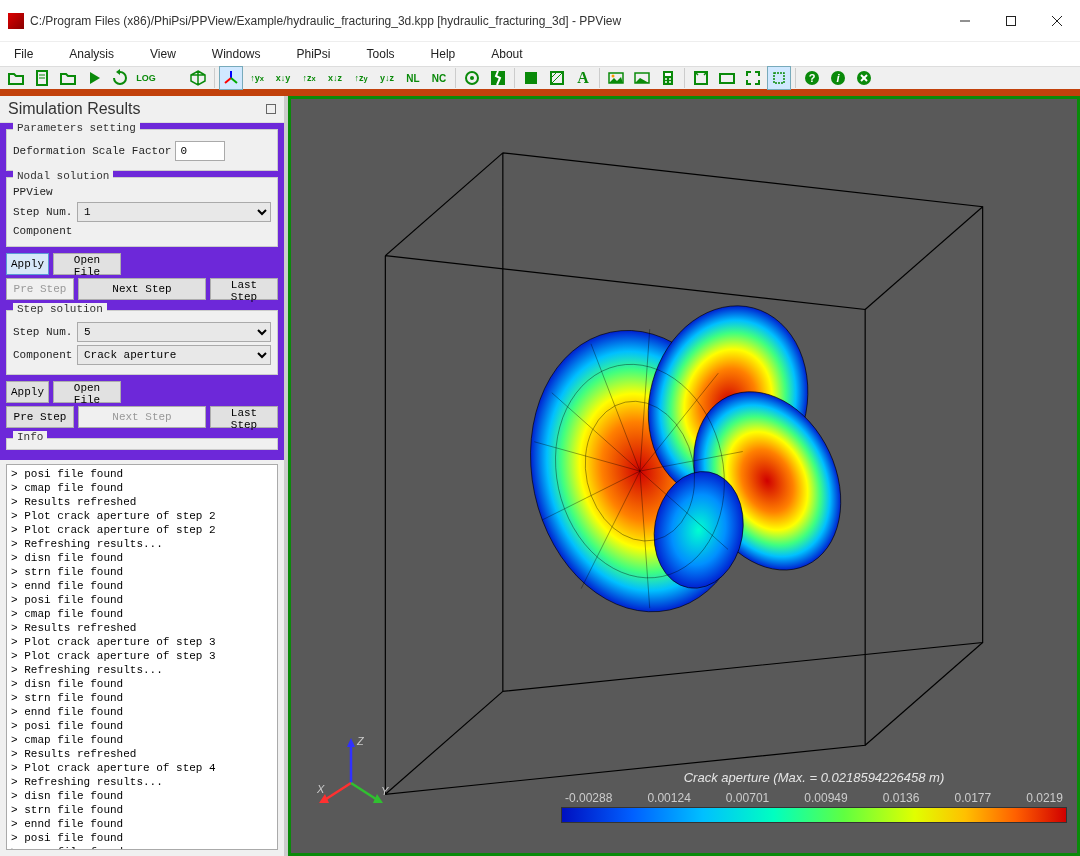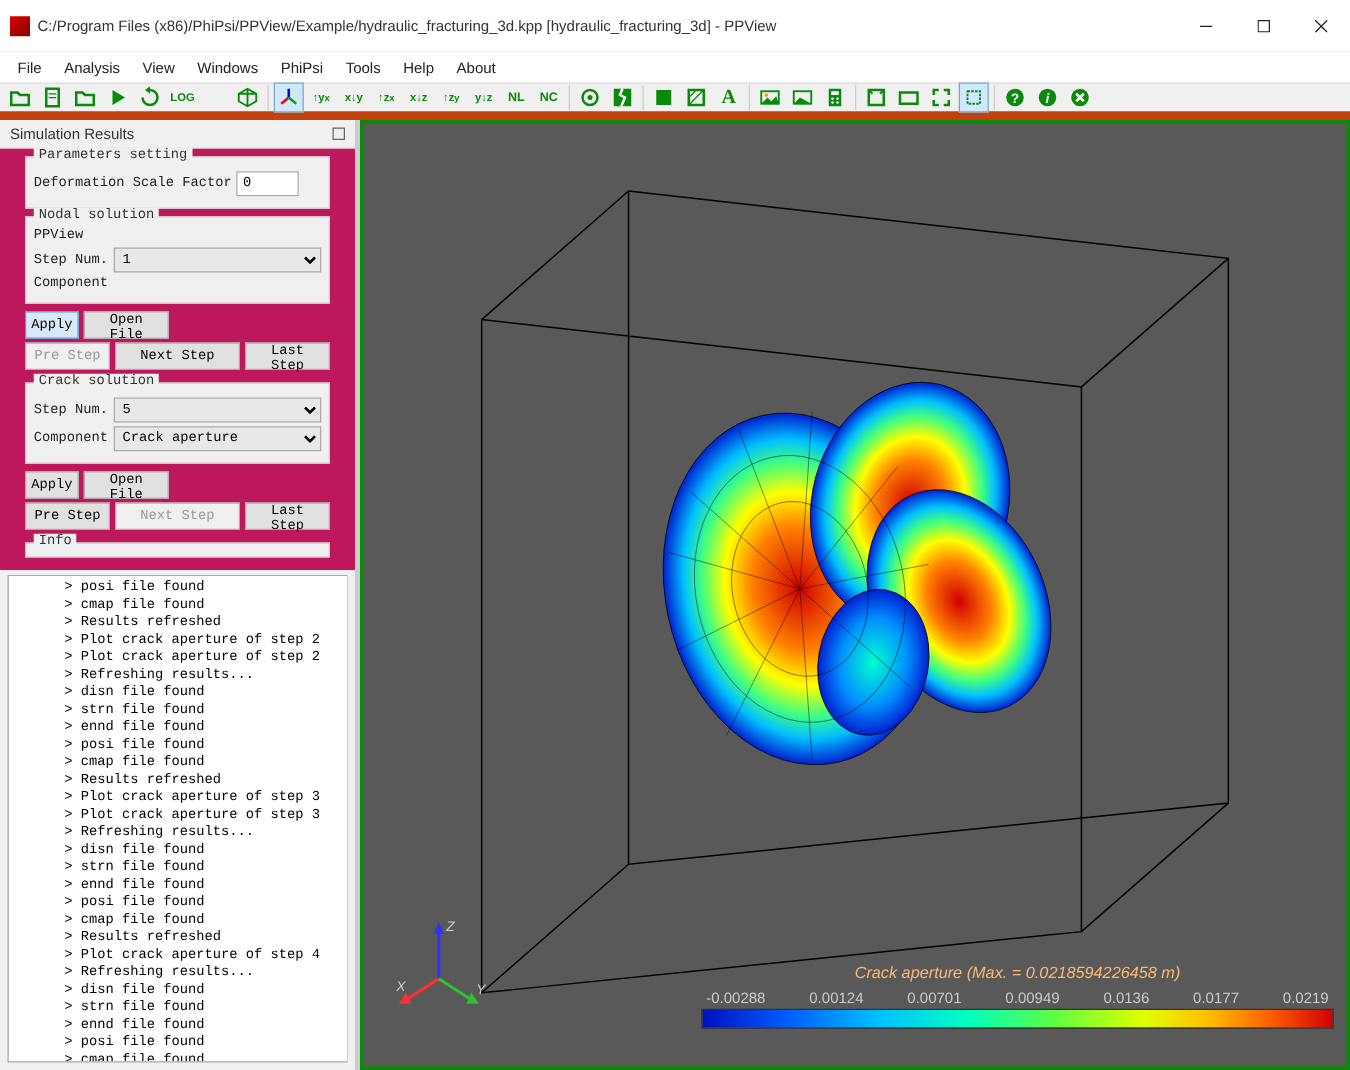--- a/index.html
+++ b/index.html
@@ -2,52 +2,52 @@
 <html><head>
 <meta charset="utf-8">
 <style>
 * { box-sizing: border-box; margin: 0; padding: 0; }
 body { font-family: "Segoe UI", Tahoma, sans-serif; font-size: 12px; background: #fff; width: 1080px; height: 856px; overflow: hidden; display: flex; flex-direction: column; }
 .titlebar { height: 42px; background: #fff; display: flex; align-items: center; padding: 0 0 0 8px; border-bottom: 1px solid #eee; }
 .titlebar .app-icon { width: 16px; height: 16px; background: linear-gradient(135deg, #d00, #800); margin-right: 6px; }
 .titlebar .title { flex: 1; color: #333; font-size: 12px; }
 .win-controls { display: flex; }
 .win-btn { width: 46px; height: 30px; display: flex; align-items: center; justify-content: center; cursor: pointer; }
-.menubar { height: 24px; background: #fff; display: flex; align-items: center; padding: 0 6px; gap: 2px; }
+.menubar { height: 24px; background: #fff; display: flex; align-items: center; padding: 0 6px; gap: 20px; }
 .menu-item { padding: 3px 8px; cursor: pointer; color: #222; }
 .toolbar { height: 30px; background: #f0f0f0; border-top: 1px solid #ddd; border-bottom: 7px solid #c2410c; display: flex; align-items: center; padding: 0 4px; gap: 2px; }
 .tool-btn { width: 24px; height: 24px; display: flex; align-items: center; justify-content: center; cursor: pointer; border: 1px solid transparent; color: #0a8a0a; font-weight: bold; }
 .tool-btn.active { background: #d0e8ff; border: 1px solid #7ab; }
 .tool-sep { width: 1px; height: 20px; background: #ccc; margin: 0 2px; }
 .main { flex: 1; display: flex; overflow: hidden; }
 .sidebar { width: 288px; background: #f0f0f0; border-right: 4px solid #ccc; display: flex; flex-direction: column; overflow: hidden; }
-.panel-header { background: #f0f0f0; padding: 4px 8px; font-size: 12px; color: #333; border-bottom: 1px solid #ddd; display: flex; justify-content: space-between; align-items: center; }
+.panel-header { background: #f0f0f0; padding: 4px 8px; font-size: 16px; color: #333; border-bottom: 1px solid #ddd; display: flex; justify-content: space-between; align-items: center; }
 .panel-header .dock-icon { width: 10px; height: 10px; border: 1px solid #666; cursor: pointer; }
-.panel-body { padding: 4px 20px; background: #be185d; }
+.panel-body { padding: 4px 6px; background: #6d28d9; }
 .group { border: 1px solid #ccc; margin: 2px 0 6px 0; padding: 8px 6px 6px 6px; position: relative; background: #f0f0f0; }
 .group-title { position: absolute; top: -8px; left: 6px; background: #f0f0f0; padding: 0 4px; font-family: "Courier New", monospace; font-size: 11px; color: #333; }
 .row { display: flex; align-items: center; margin: 3px 0; gap: 4px; }
 .label { font-family: "Courier New", monospace; font-size: 11px; color: #222; min-width: 60px; }
 .label-sm { font-family: "Courier New", monospace; font-size: 11px; color: #222; }
 input[type=text].num-input { width: 50px; height: 20px; border: 1px solid #aaa; padding: 0 4px; font-family: "Courier New", monospace; font-size: 11px; background: #fff; }
 select.combo { flex: 1; height: 20px; border: 1px solid #aaa; background: #e8e8e8; font-family: "Courier New", monospace; font-size: 11px; padding: 0 2px; }
 .btn { height: 22px; border: 1px solid #adadad; background: #e1e1e1; font-family: "Courier New", monospace; font-size: 11px; cursor: pointer; padding: 0 4px; }
 .btn.primary { background: #d7e8f8; border-color: #5a9bd5; }
 .btn.disabled { color: #999; background: #f0f0f0; cursor: default; }
 .btn-row { display: flex; gap: 4px; margin: 3px 0; }
 .btn-row .btn { flex: 0 0 auto; }
 .btn-apply { flex: 1; }
 .btn-sm { width: 68px; }
 .info-box { flex: 1; margin: 4px 6px 6px 6px; border: 1px solid #aaa; background: #fff; overflow-y: scroll; font-family: "Courier New", monospace; font-size: 11px; line-height: 14px; padding: 2px 4px; }
-.info-line { white-space: nowrap; color: #000; margin-left: 40px; }
+.info-line { white-space: nowrap; color: #000; }
 .viewport { flex: 1; background: #595959; border: 3px solid #0a8a0a; position: relative; overflow: hidden; }
 .cube-svg { position: absolute; top: 0; left: 0; width: 100%; height: 100%; }
 .axis-indicator { position: absolute; bottom: 40px; left: 20px; width: 80px; height: 80px; }
 .colorbar-area { position: absolute; bottom: 30px; left: 270px; right: 10px; }
-.colorbar-title { color: #fdba74; font-style: italic; font-size: 13px; text-align: center; margin-bottom: 6px; }
+.colorbar-title { color: #e5e5e5; font-style: italic; font-size: 13px; text-align: center; margin-bottom: 6px; }
 .colorbar-labels { display: flex; justify-content: space-between; color: #ccc; font-size: 12px; margin-bottom: 2px; padding: 0 4px; }
 .colorbar { height: 16px; background: linear-gradient(90deg, #0010c0 0%, #0060ff 14%, #00c0ff 28%, #00ffc0 42%, #60ff40 56%, #e0ff00 70%, #ffc000 80%, #ff6000 90%, #d00000 100%); border: 1px solid #333; }
 </style>
 </head>
 <body>
 
 <div class="titlebar">
   <div class="app-icon"></div>
   <div class="title">C:/Program Files (x86)/PhiPsi/PPView/Example/hydraulic_fracturing_3d.kpp [hydraulic_fracturing_3d] - PPView</div>
   <div class="win-controls">
@@ -264,21 +264,21 @@
         <button class="btn primary btn-apply">Apply</button>
         <button class="btn btn-sm">Open File</button>
       </div>
       <div class="btn-row">
         <button class="btn disabled btn-sm">Pre Step</button>
         <button class="btn btn-sm" style="flex:1">Next Step</button>
         <button class="btn btn-sm">Last Step</button>
       </div>
 
       <div class="group" style="margin-top:10px;">
-        <div class="group-title">Crack solution</div>
+        <div class="group-title">Step solution</div>
         <div class="row">
           <span class="label">Step Num.</span>
           <select class="combo"><option>5</option></select>
         </div>
         <div class="row">
           <span class="label">Component</span>
           <select class="combo"><option>Crack aperture</option></select>
         </div>
       </div>
       <div class="btn-row">

